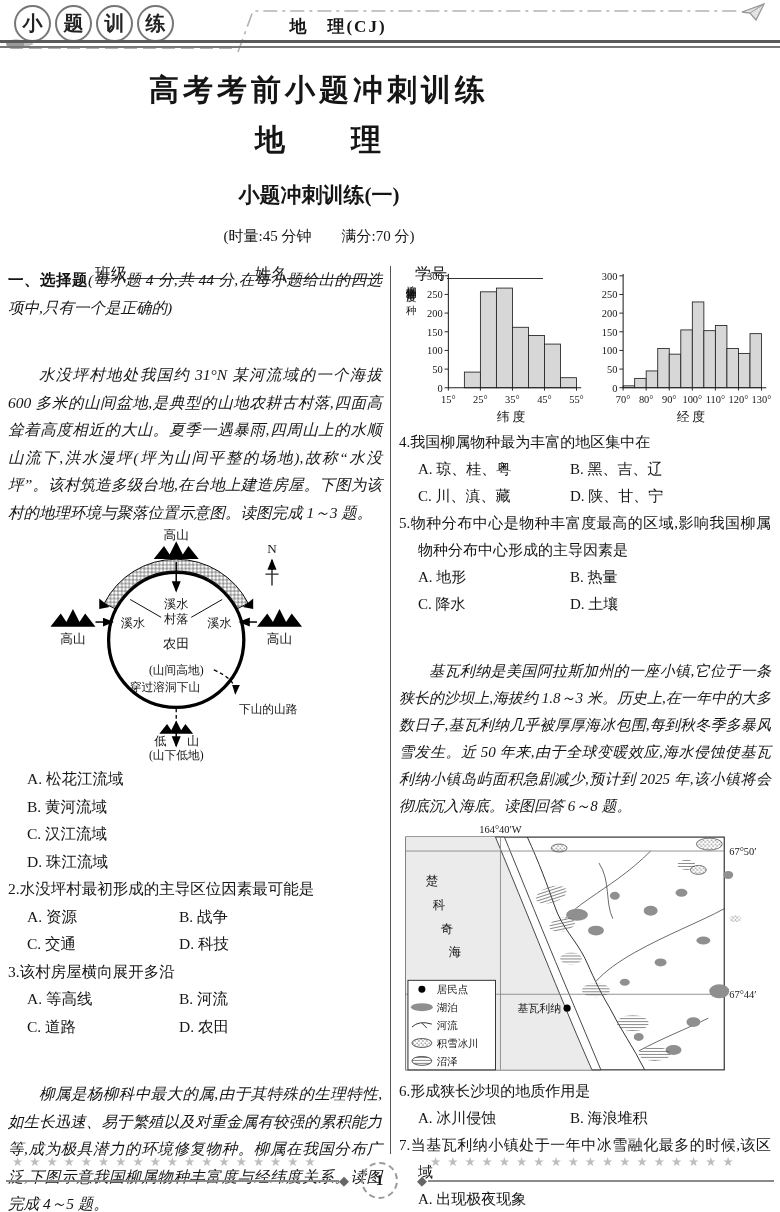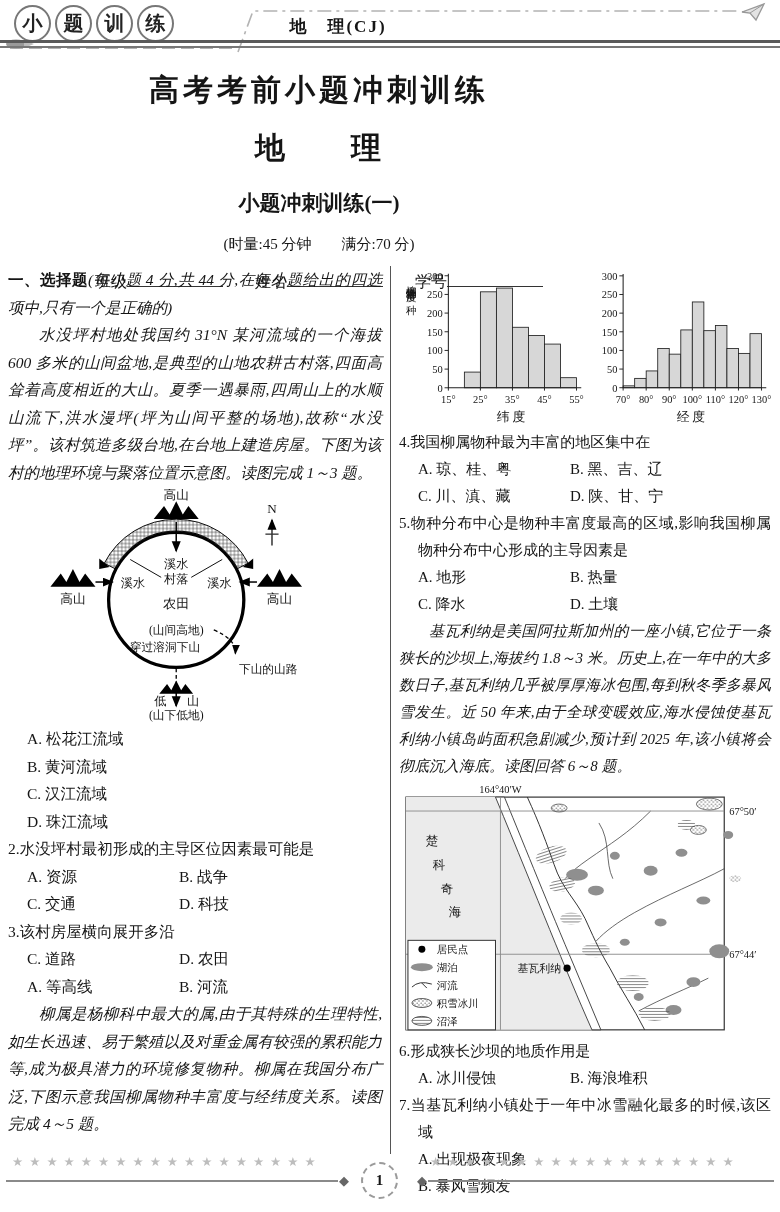--- a/index.html
+++ b/index.html
@@ -11,34 +11,34 @@
   .logo-circle{width:33px;height:33px;border:2px solid #777;border-radius:50%;background:#fff;
                display:flex;align-items:center;justify-content:center;
                font-size:20px;font-weight:bold;color:#222;}
   .subject-line{position:absolute;top:15px;left:0;width:676px;text-align:center;
                 font-weight:bold;font-size:17px;letter-spacing:2px;}
   .double-rule{position:absolute;top:40px;left:0;width:780px;height:3px;
                border-top:3px solid #5a5a5a;border-bottom:2px solid #777;}
   
   .titles{position:absolute;top:50px;left:0;width:638px;text-align:center;}
   .t-main{font-size:30px;font-weight:bold;letter-spacing:4px;margin-top:20px;}
-  .t-subject{font-size:30px;font-weight:bold;letter-spacing:2px;margin-top:17px;}
+  .t-subject{font-size:30px;font-weight:bold;letter-spacing:2px;margin-top:9px;}
   .t-subtitle{font-size:21px;font-weight:bold;margin-top:20px;text-align:center;}
   .t-meta{font-size:15px;margin-top:18px;}
   .t-fields{margin-top:18px;font-size:16px;}
   .fld{margin:0 14px;white-space:nowrap;}
   .blank{display:inline-block;width:96px;height:14px;border-bottom:1.5px solid #333;}
   
   .columns{position:absolute;top:266px;left:8px;width:764px;display:flex;}
   .col-left{width:374px;font-size:15.5px;line-height:27.5px;}
   .col-sep{width:1px;background:#555;height:888px;margin:0 8px;flex:none;}
   .col-right{width:372px;font-size:15px;line-height:27px;}
   p{margin:0;text-align:justify;}
   .kai{font-style:italic;}
-  .indent{text-indent:2em;}
+  .indent{text-indent:2em;margin-top:40px;}
   .section b{font-style:normal;}
   
   .question{margin:0;}
   .stem{padding-left:19px;text-indent:-19px;text-align:justify;}
   .opt-row{padding-left:19px;display:flex;}
   .opt-row .opt:first-child{width:152px;flex:none;}
   .opt-line{padding-left:19px;}
   
   .diagram,.map-svg{display:block;margin:3px auto;}
   .charts{display:flex;align-items:flex-end;justify-content:space-between;margin:0 0 3px 0;}
@@ -187,26 +187,26 @@
               <span class="opt">B. 战争</span>
             </div>
             <div class="opt-row">
               <span class="opt">C. 交通</span>
               <span class="opt">D. 科技</span>
             </div>
           </div>
           <div class="question">
             <div class="stem">3.该村房屋横向展开多沿</div>
             <div class="opt-row">
+              <span class="opt">A. 等高线</span>
+              <span class="opt">B. 河流</span>
+            </div>
+            <div class="opt-row">
               <span class="opt">C. 道路</span>
               <span class="opt">D. 农田</span>
-            </div>
-            <div class="opt-row">
-              <span class="opt">A. 等高线</span>
-              <span class="opt">B. 河流</span>
             </div>
           </div>
         </div>
       <p class="kai indent">柳属是杨柳科中最大的属,由于其特殊的生理特性,如生长迅速、易于繁殖以及对重金属有较强的累积能力等,成为极具潜力的环境修复物种。柳属在我国分布广泛,下图示意我国柳属物种丰富度与经纬度关系。读图完成 4～5 题。</p>
     </div>
 
     <div class="col-sep"></div>
 
     <div class="col-right">
       <div class="charts">

